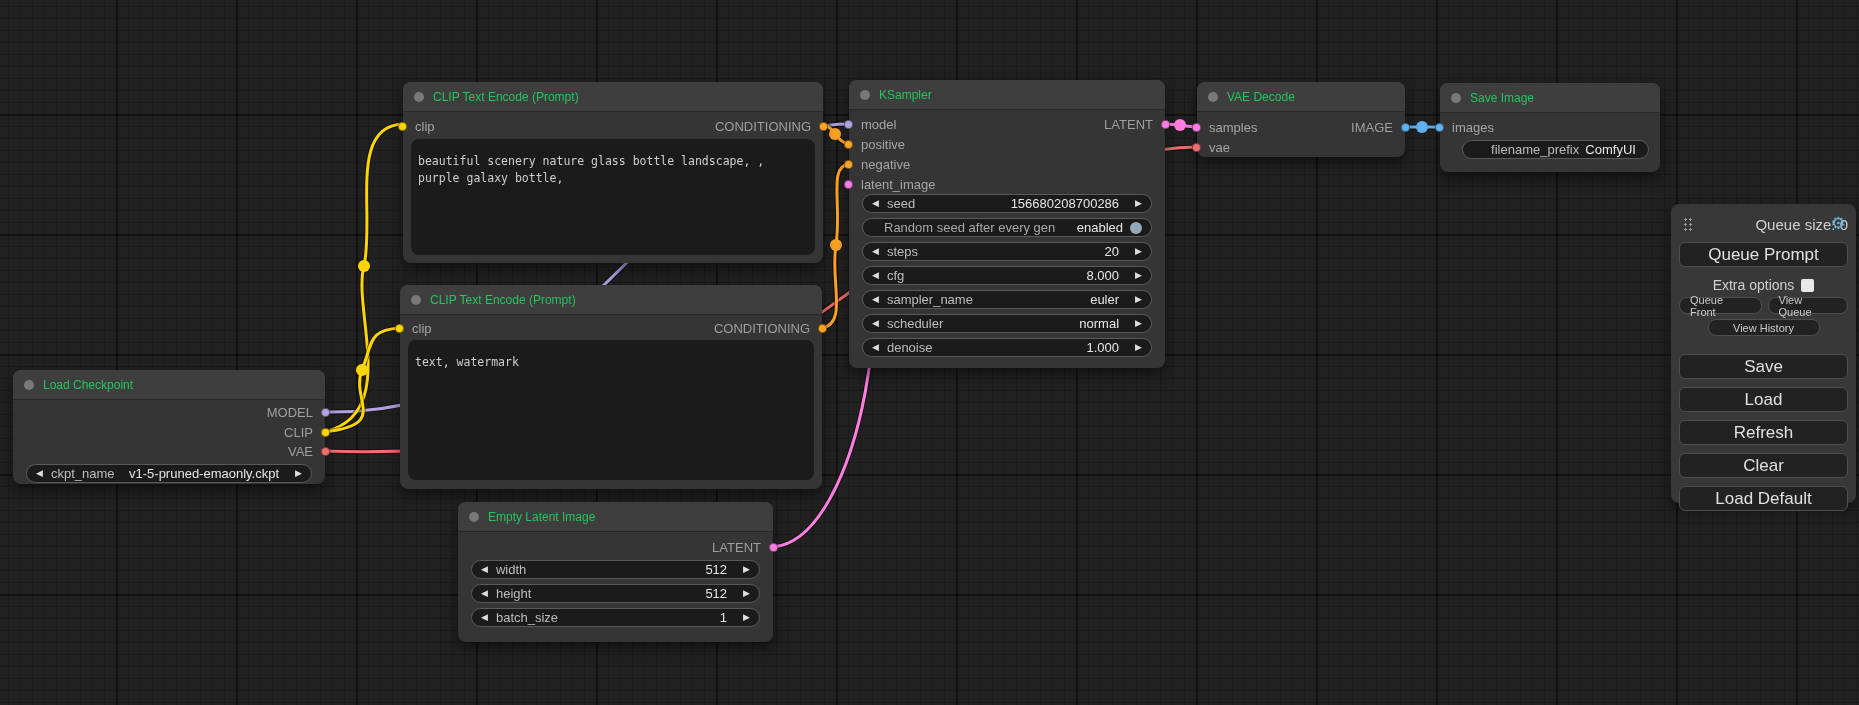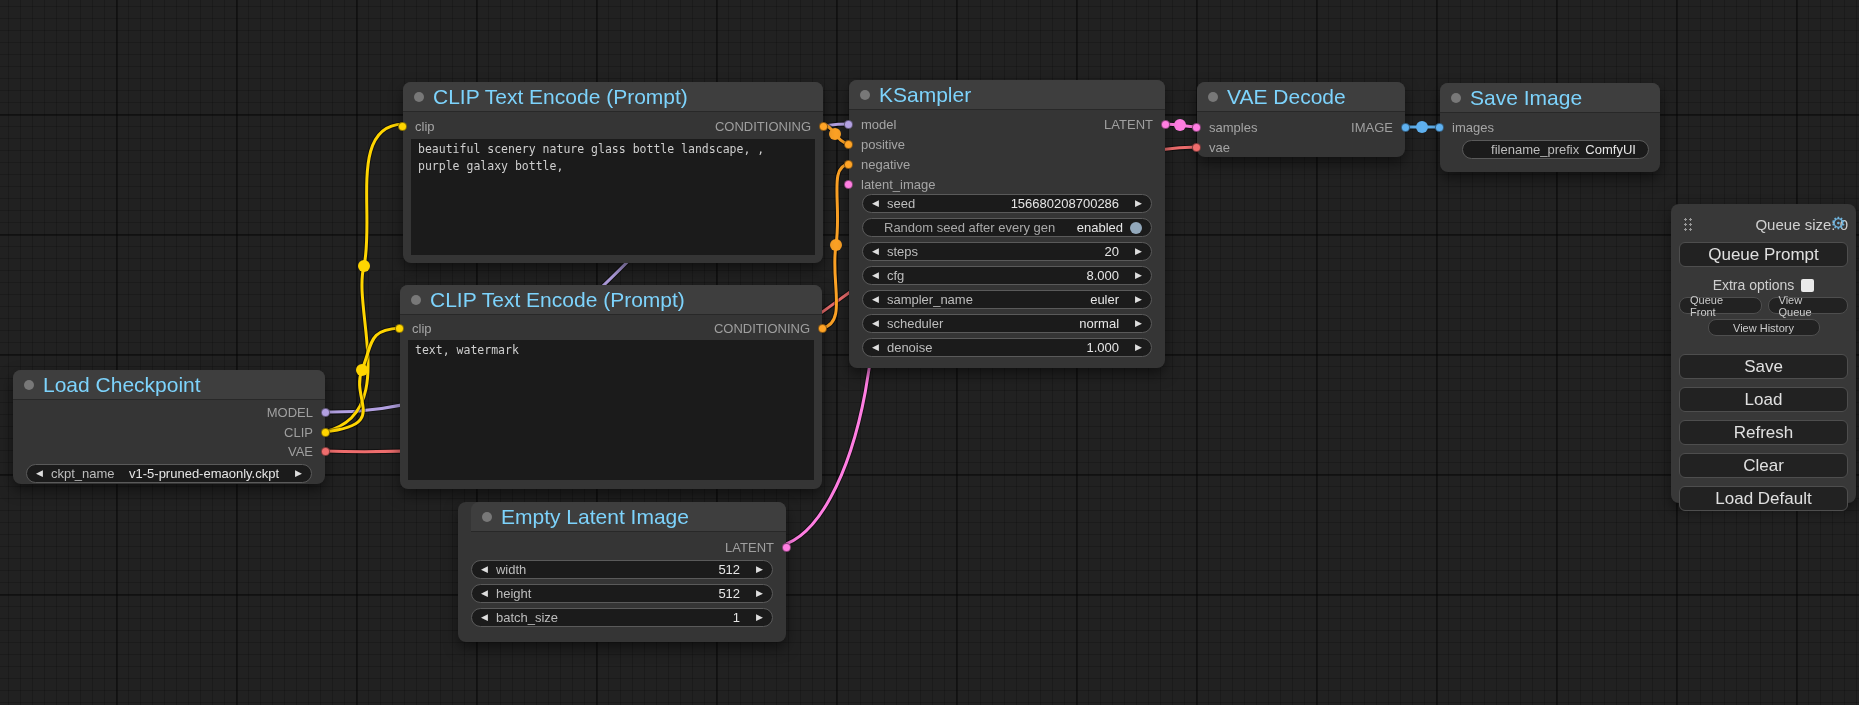--- a/index.html
+++ b/index.html
@@ -22,32 +22,32 @@
   .node{
     position:absolute;z-index:2;background:#353535;border-radius:8px;
     box-shadow:0 6px 14px rgba(0,0,0,.5);
   }
   .ntitle{
     position:relative;height:30px;background:#3e3e3e;border-radius:8px 8px 0 0;
     display:flex;align-items:center;gap:9px;padding-left:11px;
     border-bottom:1px solid rgba(0,0,0,.35);box-sizing:border-box;
   }
   .ndot{width:10px;height:10px;border-radius:50%;flex:0 0 auto;}
-  .ntext{font-size:21px;color:#7dd3fc;white-space:nowrap;}
+  .ntext{font-size:12px;color:#22c55e;white-space:nowrap;}
   .slot{position:absolute;height:16px;display:flex;align-items:center;gap:8px;}
   .slot.in{left:-5px;}
   .slot.out{right:-5px;flex-direction:row-reverse;}
   .port{width:9px;height:9px;border-radius:50%;border:1px solid rgba(0,0,0,.45);box-sizing:border-box;flex:0 0 auto;}
   .slabel{font-size:13px;color:#a5a5a5;white-space:nowrap;}
   .slot.out .slabel{color:#9f9f9f;}
 
   .textbox{
-    position:absolute;left:8px;right:8px;background:#1b1b1b;border-radius:0;
+    position:absolute;left:8px;right:8px;background:#1b1b1b;border-radius:8px;
     font-family:"DejaVu Sans Mono",monospace;font-size:11.5px;line-height:1.5;
-    color:#cfcfcf;padding:2px 7px;box-sizing:border-box;white-space:pre-wrap;overflow:hidden;
+    color:#cfcfcf;padding:14px 7px;box-sizing:border-box;white-space:pre-wrap;overflow:hidden;
   }
   .widgets{position:absolute;left:13px;right:13px;display:flex;flex-direction:column;gap:5px;}
   .widget{
     height:19px;background:#1b1b1b;border:1px solid #5a5a5a;border-radius:11px;
     display:flex;align-items:center;padding:0 9px;box-sizing:border-box;
     font-size:13px;white-space:nowrap;overflow:hidden;
   }
   .warr{font-size:9px;color:#dedede;flex:0 0 auto;line-height:1;}
   .wlabel{color:#bdbdbd;margin-left:8px;}
   .wvalue{color:#e6e6e6;margin-left:auto;}
@@ -254,21 +254,21 @@
     <div class="widgets" style="top:94px;">
       <div class="widget">
         <span class="warr">◀</span>
         <span class="wlabel">ckpt_name</span>
         <span class="wvalue">v1-5-pruned-emaonly.ckpt</span>
         <span class="warr r">▶</span>
       </div>
     </div>
   </div>
 
-  <div class="node" style="left:458px;top:502px;width:315px;height:140px;padding-left:13px;">
+  <div class="node" style="left:458px;top:502px;width:315px;height:140px;">
     <div class="ntitle">
       <span class="ndot" style="background: rgb(120, 120, 120);"></span>
       <span class="ntext">Empty Latent Image</span>
     </div>
     <div class="slot out" style="top:37px;">
       <span class="port" style="background: rgb(255, 126, 226);"></span>
       <span class="slabel">LATENT</span>
     </div>
     <div class="widgets" style="top:58px;">
       <div class="widget">

